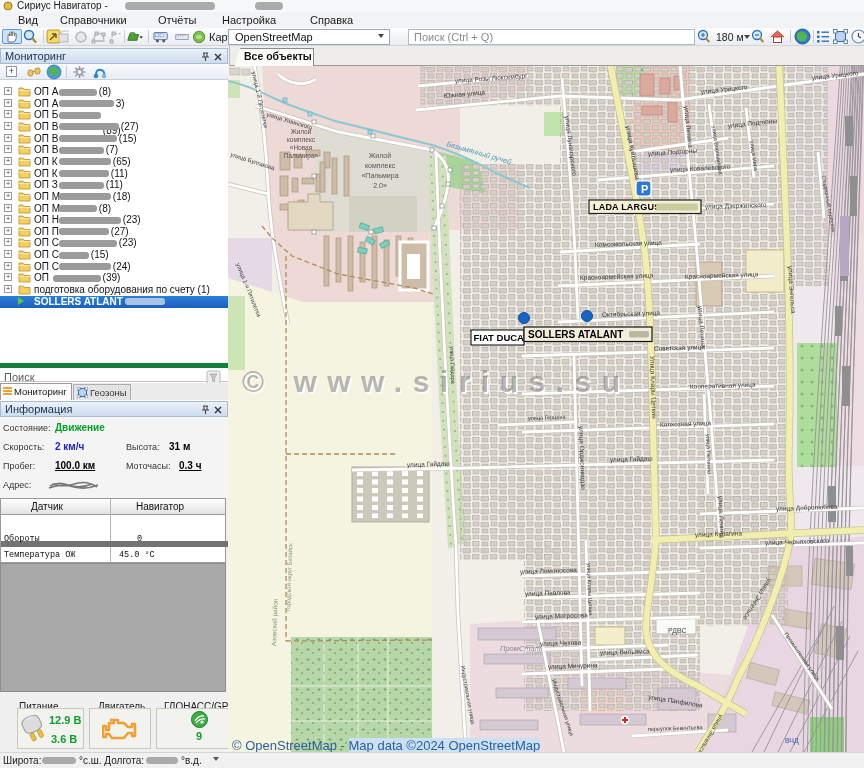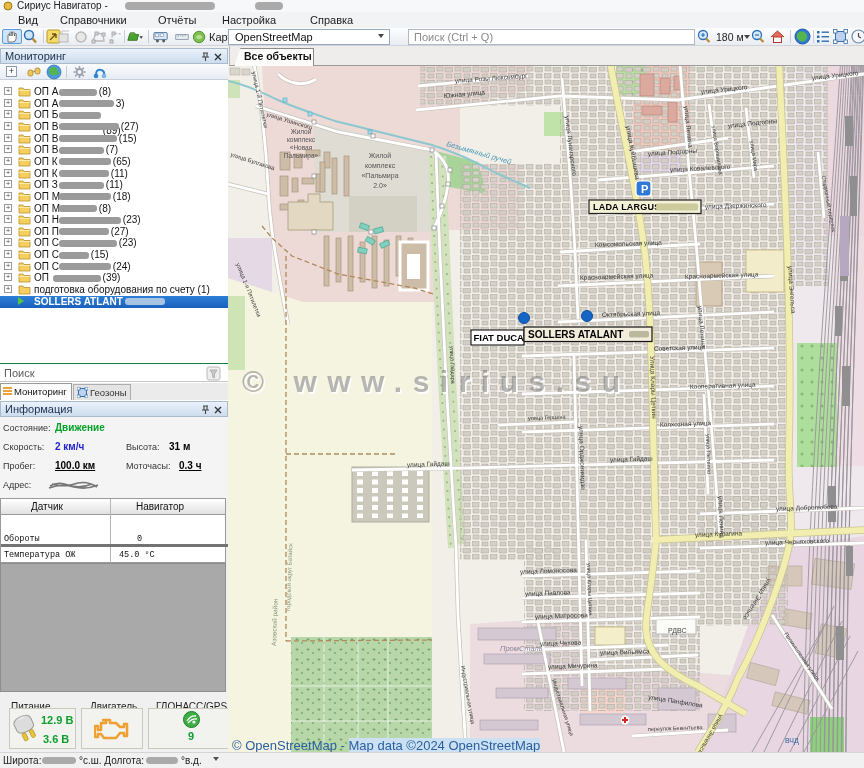--- a/index.html
+++ b/index.html
@@ -358,21 +358,21 @@
   <span style="position:absolute;left:34px;top:0px;">подготовка оборудования по счету (1)</span>
 </div>
       <div style="position:absolute;left:0;top:215.70000000000007px;width:228px;height:12px;background:linear-gradient(#2c7fd8,#1a60bd);color:#fff;font-weight:bold;">
   <span style="position:absolute;left:18px;top:1px;width:0;height:0;border-top:4px solid transparent;border-bottom:4px solid transparent;border-left:6px solid #57c443;"></span>
   <span style="position:absolute;left:34px;top:0px;font-size:10px;">SOLLERS ATLANT</span>
   <span style="position:absolute;left:125px;top:2.5px;width:40px;height:7px;background:#a8c4e2;border-radius:3px;"></span>
 </div>
     </div>
   <div class="abs" style="left:0;top:308px;width:228px;height:55px;background:#fff;"></div>
 
-  <div class="abs" style="left:0;top:317px;width:228px;height:19px;background:#fff;border-top:1px solid #15803d;border-bottom:1px solid #c5c5c5;">
+  <div class="abs" style="left:0;top:317px;width:228px;height:19px;background:#fff;border-top:5px solid #15803d;border-bottom:1px solid #c5c5c5;">
     <span style="position:absolute;left:4px;top:3px;font-size:11px;color:#5a5a5a;">Поиск</span>
     <svg style="position:absolute;left:206px;top:2px" width="15" height="15" viewBox="0 0 15 15">
         <rect x="1" y="1" width="13" height="13" rx="2" fill="#eee" stroke="#bbb"></rect>
         <path d="M4,4 L11,4 L8.5,8 L8.5,12 L6.5,11 L6.5,8 Z" fill="#c9c9c9" stroke="#999" stroke-width="0.6"></path>
       </svg>
   </div>
 
   <div class="abs" style="left:0;top:337px;width:228px;height:17px;background:#ebebeb;">
     <div style="position:absolute;left:0;top:0;width:72px;height:17px;background:#fdfdfd;border:1px solid #9a9a9a;border-bottom:none;">
       <span style="position:absolute;left:2px;top:3px;width:9px;height:8px;background:repeating-linear-gradient(#e8a33d 0 1.5px,#fff 1.5px 3px);"></span>
@@ -416,33 +416,33 @@
         <path d="M2,7 Q10,2 20,6 Q32,10 44,5 M1,9 Q14,4 26,8 Q38,11 50,6 M4,5 Q16,9 30,4 Q40,2 49,8" stroke="#777" stroke-width="1.6" fill="none"></path>
       </svg>
   </div>
 
   <div class="abs" style="left:0;top:452px;width:226px;height:65px;background:#fff;border:1px solid #9a9a9a;">
     <div style="position:absolute;left:0;top:0;width:224px;height:16px;background:linear-gradient(#ffffff,#e2e2e2);border-bottom:1px solid #9a9a9a;">
       <span style="position:absolute;left:30px;top:2px;font-size:10px;color:#111;">Датчик</span>
       <span style="position:absolute;left:135px;top:2px;font-size:10px;color:#111;">Навигатор</span>
     </div>
     <div style="position:absolute;left:109px;top:0;width:1px;height:64px;background:#b5b5b5;"></div>
-    <div style="position:absolute;left:0;top:32px;width:244px;height:16px;border-bottom:3px solid #737373;font-family:'Liberation Mono',monospace;font-size:8.5px;color:#111;">
+    <div style="position:absolute;left:0;top:32px;width:244px;height:16px;border-bottom:6px solid #737373;font-family:'Liberation Mono',monospace;font-size:8.5px;color:#111;">
       <span style="position:absolute;left:3px;top:3px;">Обороты</span>
       <span style="position:absolute;left:136px;top:3px;">0</span>
     </div>
     <div style="position:absolute;left:0;top:48px;width:224px;height:16px;font-family:'Liberation Mono',monospace;font-size:8.5px;color:#111;">
       <span style="position:absolute;left:3px;top:3px;">Температура ОЖ</span>
       <span style="position:absolute;left:118px;top:3px;">45.0 °C</span>
     </div>
   </div>
 
   <div class="abs" style="left:0;top:517px;width:226px;height:129px;background:#a9a9a9;border:1px solid #8e8e8e;"></div>
 
-  <div class="abs" style="left:8px;top:646px;width:228px;height:60px;background:#f0f0f0;padding-left:24px;">
+  <div class="abs" style="left:16px;top:646px;width:228px;height:60px;background:#f0f0f0;padding-left:24px;">
     <span class="abs" style="left:3px;top:9px;font-size:10px;color:#222;">Питание</span>
     <div class="abs" style="left:1px;top:16px;width:67px;height:41px;border:1px solid #c9c9bb;background:#f2f2ee;"></div>
     <svg class="abs" style="left:3px;top:21px" width="28" height="30" viewBox="0 0 28 30">
         <g transform="rotate(-25 14 14)">
           <path d="M5,8 Q5,3 14,3 Q23,3 23,8 L23,14 Q23,19 14,19 Q5,19 5,14 Z" fill="#dcdcdc" stroke="#9a9a9a"></path>
           <path d="M7,5 Q14,1 21,5" fill="#f0f0f0" stroke="#b5b5b5"></path>
           <rect x="8" y="19" width="4" height="8" rx="1.5" fill="#e8c33c" stroke="#b5921f" stroke-width="0.7"></rect>
           <rect x="16" y="19" width="4" height="8" rx="1.5" fill="#e8c33c" stroke="#b5921f" stroke-width="0.7"></rect>
         </g>
       </svg>

